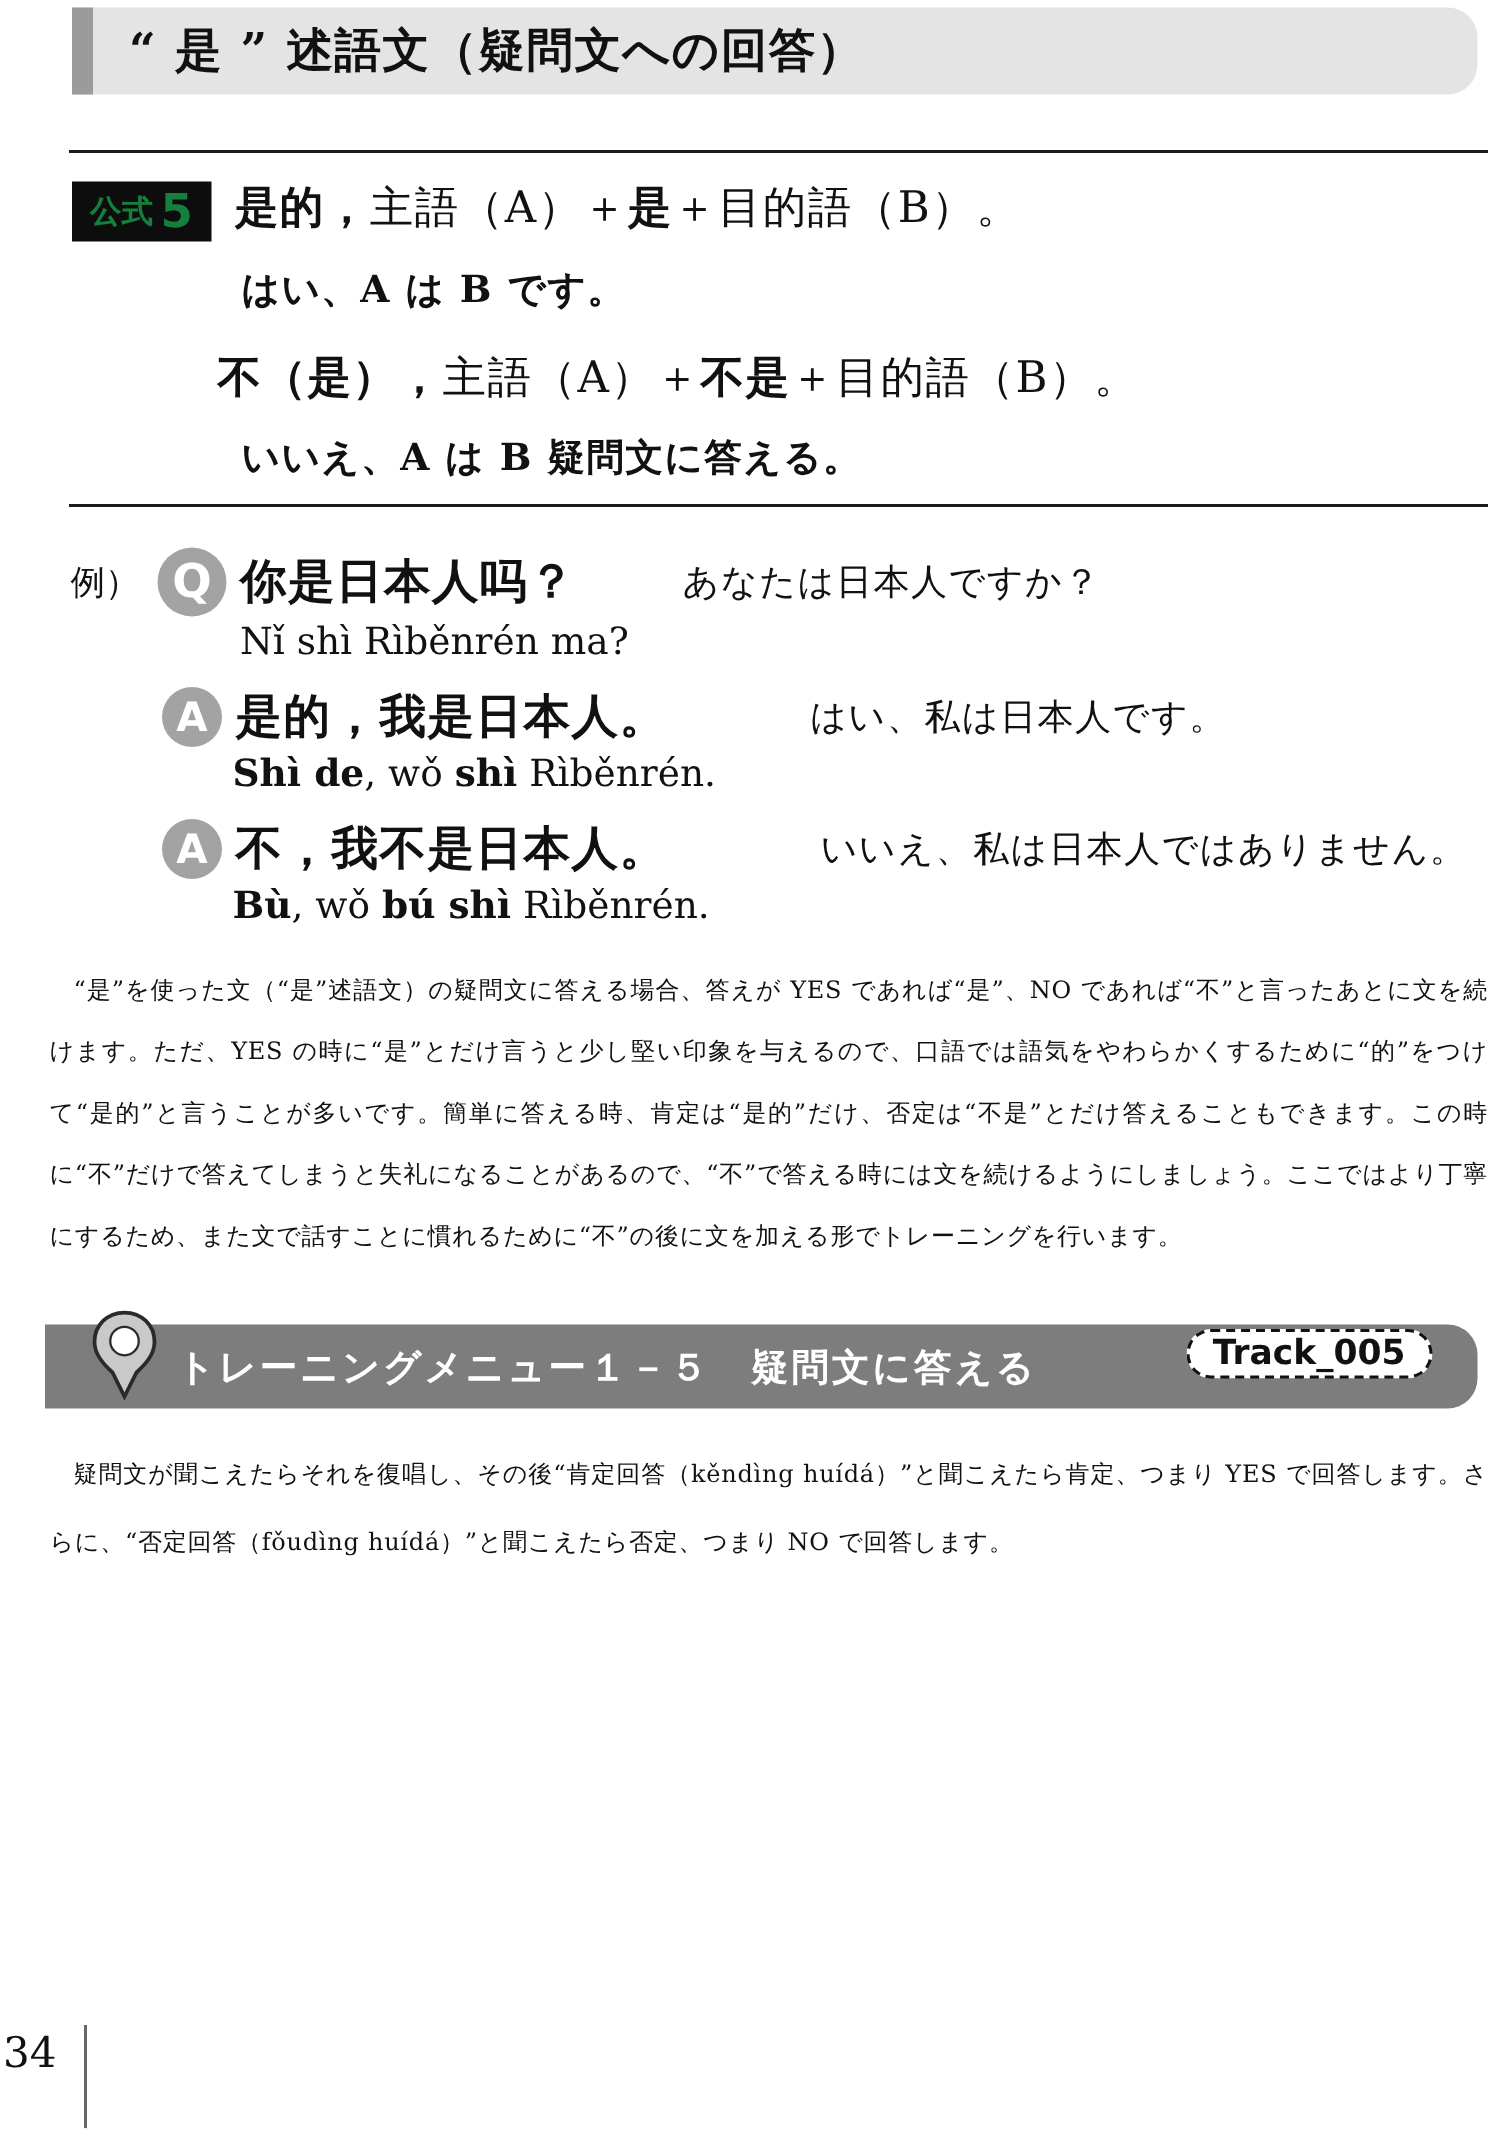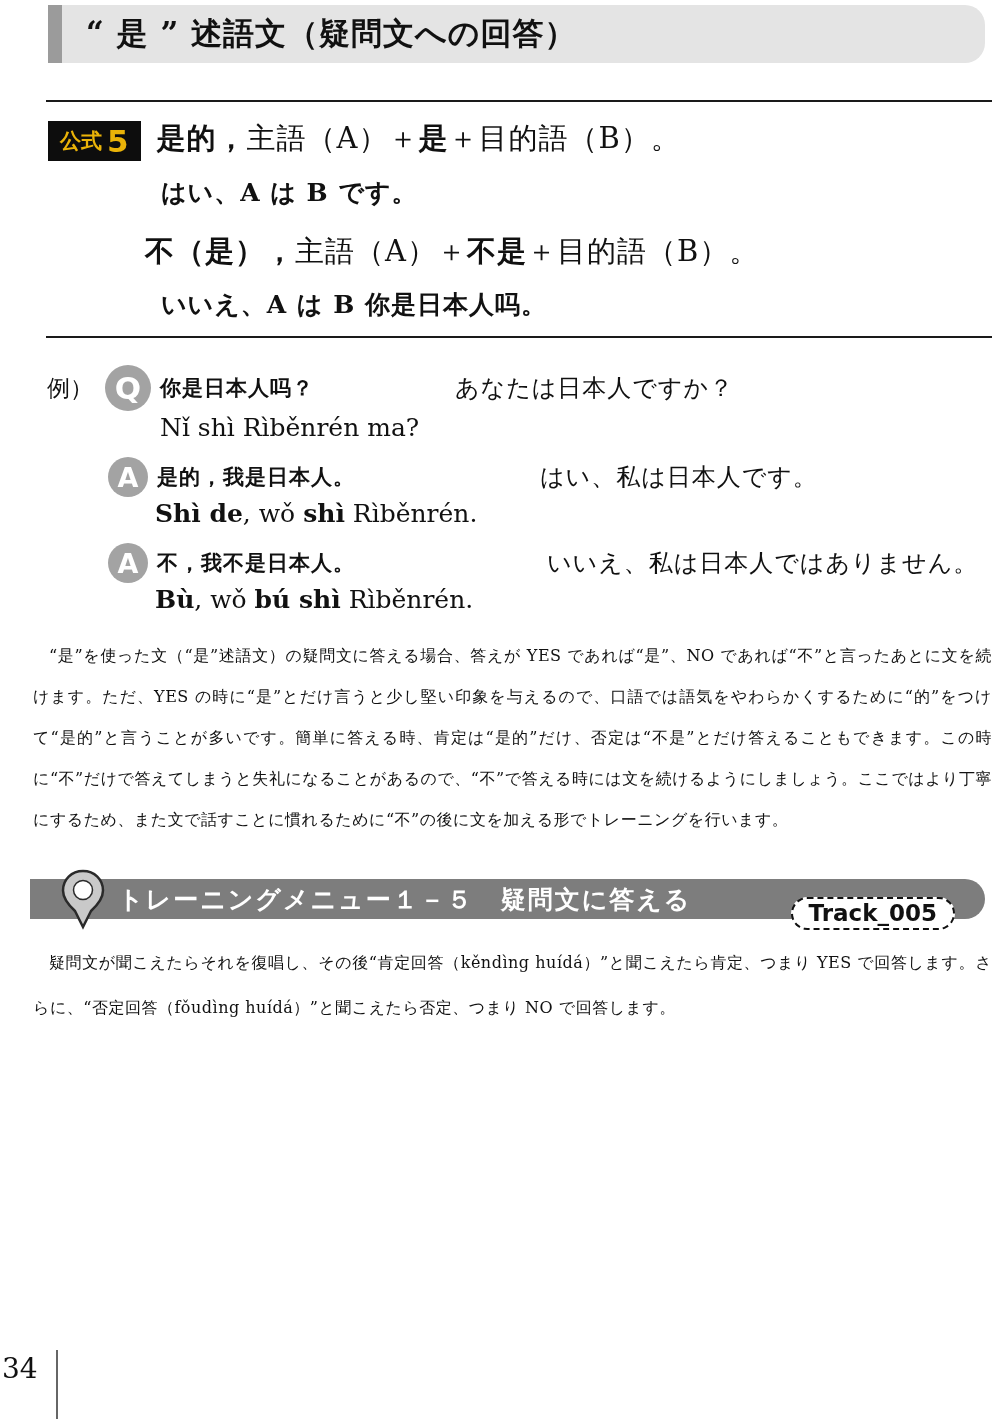--- a/index.html
+++ b/index.html
@@ -26,21 +26,21 @@
   
   .rule { margin-left:46px; width:946px; border-top:2px solid #1a1a1a; }
   .rule1 { margin-top:37px; }
   .rule2 { margin-top:15px; }
 
   
   .formula { padding:17px 0 0 48px; }
   .f-row1 { display:flex; align-items:flex-start; }
   .f-badge {
     display:inline-flex; align-items:center;
-    background:#0d0d0d; color:#eab308;
+    background:#0d0d0d; color:#15803d;
     height:40px; padding:0 12px; margin-top:2px;
     font-family:"DejaVu Sans","Liberation Sans",sans-serif;
   }
   .f-badge .badge-word { font-size:21px; font-weight:bold; }
   .f-badge .badge-num { font-size:31px; font-weight:bold; margin-left:5px; }
   .cn-line { font-size:29px; margin-left:16px; letter-spacing:1px; white-space:nowrap; }
   .cn-line .b {
     font-family:"DejaVu Sans","Liberation Sans",sans-serif;
     font-weight:700;
     text-align:center;
@@ -58,21 +58,21 @@
     border-radius:50%;
     background:#a3a3a3; color:#fff;
     font-family:"DejaVu Sans","Liberation Sans",sans-serif;
     font-weight:700;
     display:flex; align-items:center; justify-content:center;
   }
   .q-icon { width:46px; height:46px; font-size:31px; }
   .a-icon { width:40px; height:40px; font-size:27px; margin-left:61px; }
   .cn-big {
     font-family:"DejaVu Sans","Liberation Sans",sans-serif;
-    font-weight:700; font-size:21px; letter-spacing:1px;
+    font-weight:700; font-size:31px; letter-spacing:1px;
     margin-left:9px; white-space:nowrap;
   }
   .ja-trans { position:absolute; font-size:24px; letter-spacing:1px; white-space:nowrap; }
   .ja-q  { left:408px; }
   .ja-a1 { left:493px; }
   .ja-a2 { left:500px; }
   .pinyin { font-size:25px; line-height:32px; margin-top:1px; }
   .pinyin .b { font-weight:700; }
   .py-q { margin-left:113px; }
   .py-a { margin-left:108px; }
@@ -85,34 +85,34 @@
     text-align:justify; text-indent:1em;
     letter-spacing:0.5px;
   }
   .para1 { margin-top:19px; }
   .para2 { margin-top:21px; line-height:45px; }
 
   
   .train-bar {
     position:relative;
     margin:39px 0 0 30px;
-    width:955px; height:40px;
+    width:955px; height:56px;
     background:#7d7d7d;
     border-radius:0 20px 20px 0;
     display:flex; align-items:center;
   }
   .pin { position:absolute; left:28px; top:-11px; }
   .train-title {
     margin-left:88px;
     color:#fff;
     font-family:"DejaVu Sans","Liberation Sans",sans-serif;
     font-weight:700; font-size:25px; letter-spacing:2px;
   }
   .track-badge {
-    position:absolute; right:30px; top:18px;
+    position:absolute; right:30px; top:3px;
     background:#fff;
     border:2.5px dashed #111;
     border-radius:999px;
     padding:0 16px;
     font-family:"DejaVu Sans","Liberation Sans",sans-serif;
     font-weight:700; font-size:23px; line-height:29px;
     color:#111;
   }
 
   
@@ -134,21 +134,21 @@
   <div class="formula">
     <div class="f-row1">
       <div class="f-badge">
         <span class="badge-word">公式</span>
         <span class="badge-num">5</span>
       </div>
       <div class="cn-line"><span class="b">是的，</span><span>主語（A）＋</span><span class="b">是</span><span>＋目的語（B）。</span></div>
     </div>
     <div class="f-ja">はい、A は B です。</div>
     <div class="cn-line f-cn2"><span class="b">不（是），</span><span>主語（A）＋</span><span class="b">不是</span><span>＋目的語（B）。</span></div>
-    <div class="f-ja f-ja2">いいえ、A は B 你是日本人吗。</div>
+    <div class="f-ja f-ja2">いいえ、A は B 疑問文に答える。</div>
   </div>
 
   <div class="rule rule2"></div>
 
   <div class="example">
     <div class="ex-row">
       <span class="ex-label">例）</span>
       <span class="qa-icon q-icon">Q</span>
       <span class="cn-big">你是日本人吗？</span>
       <span class="ja-trans ja-q">あなたは日本人ですか？</span>

